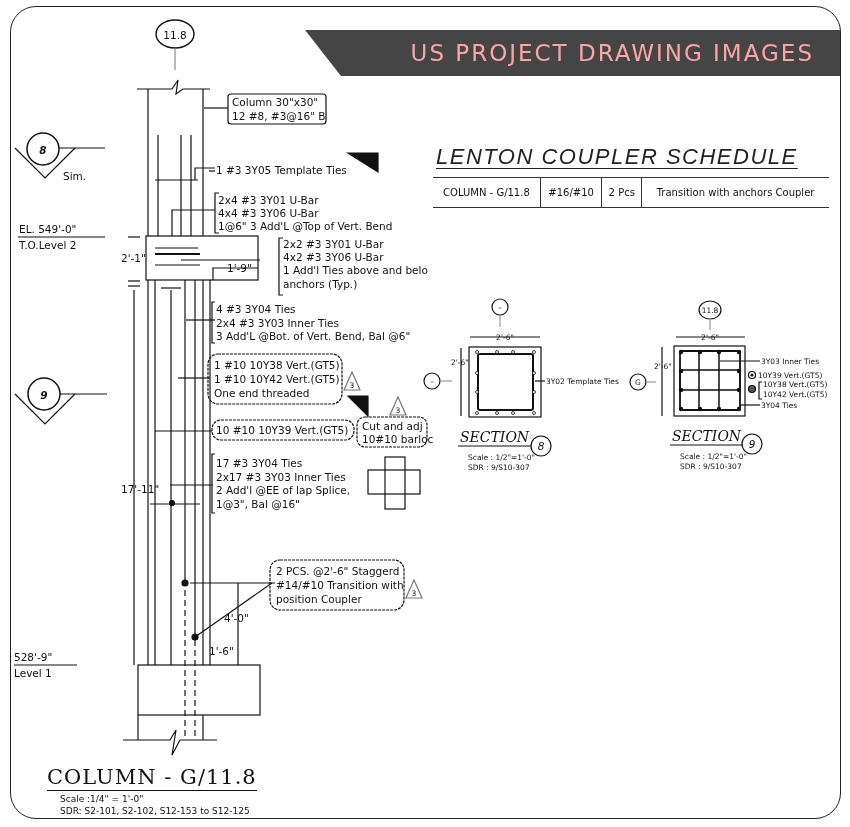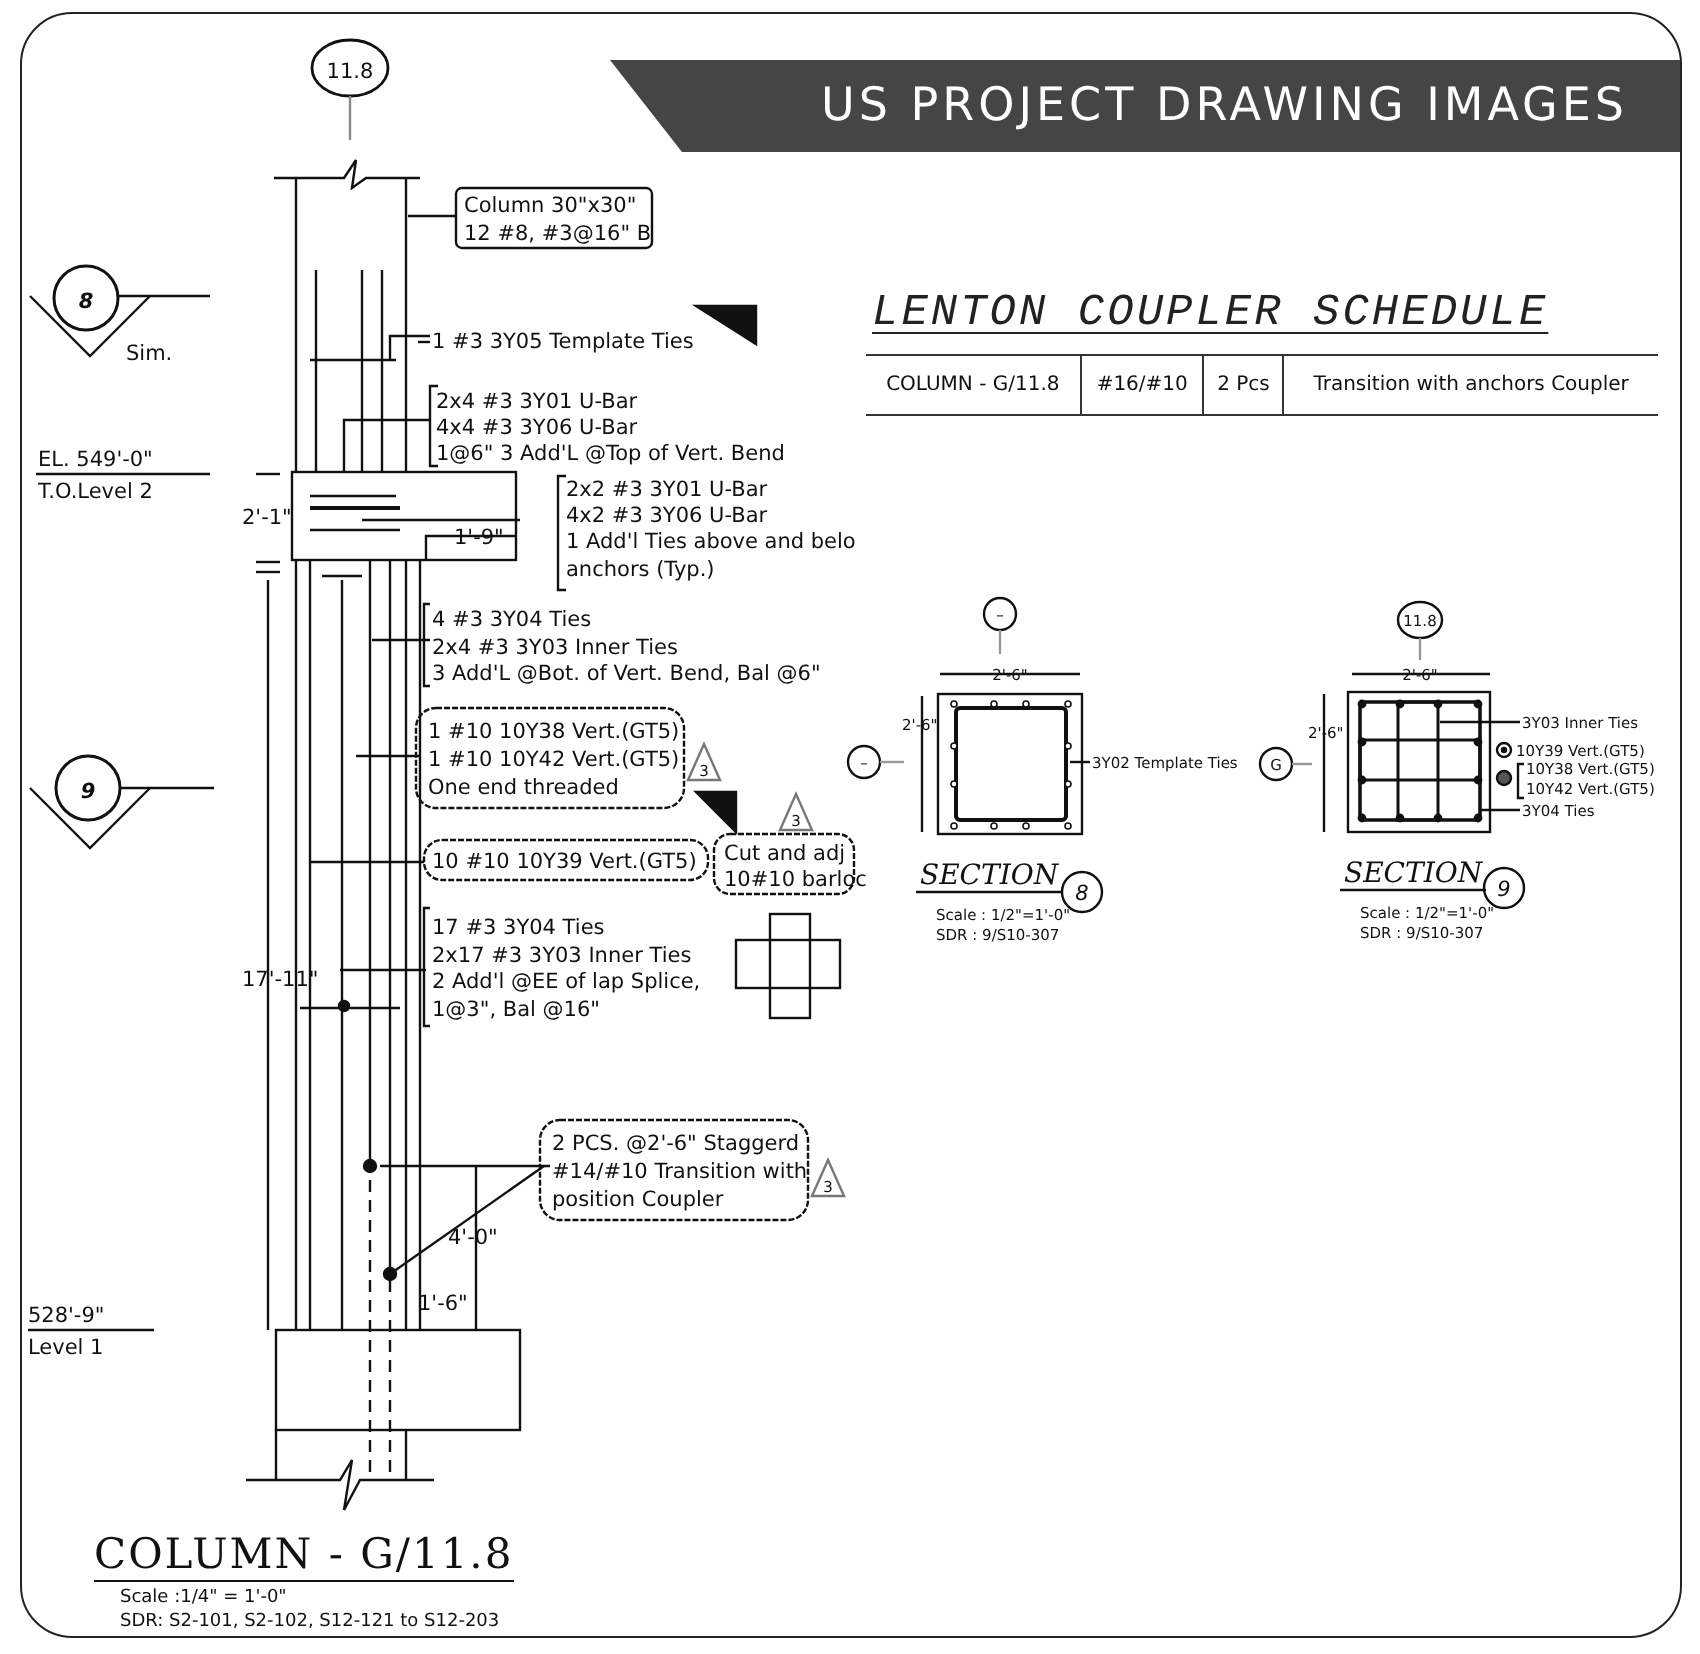--- a/index.html
+++ b/index.html
@@ -4,29 +4,29 @@
 <style>
   html, body { margin: 0; padding: 0; background: #ffffff; }
   body { width: 850px; height: 827px; position: relative; overflow: hidden; font-family: "DejaVu Sans", sans-serif; }
   .frame {
     position: absolute; left: 10px; top: 6px; width: 829px; height: 811px;
     border: 1.5px solid #222; border-radius: 26px; background: #fff; overflow: hidden;
   }
   .banner {
     position: absolute; left: 305px; top: 30px; width: 535px; height: 46px;
     background: #454545; clip-path: polygon(0 0, 100% 0, 100% 100%, 36px 100%);
-    color: #ffffff; font-family: "DejaVu Sans", sans-serif; font-size: 23px; letter-spacing: 2px;
+    color: #fca5a5; font-family: "DejaVu Sans", sans-serif; font-size: 23px; letter-spacing: 2px;
     display: flex; align-items: center; justify-content: flex-end; padding-right: 26px; box-sizing: border-box;
   }
   svg.drawing { position: absolute; left: 0; top: 0; }
   .hand { font-family: "DejaVu Sans", sans-serif; font-size: 10.5px; fill: #111; }
   .hand-sm { font-family: "DejaVu Sans", sans-serif; font-size: 7.5px; fill: #111; }
   .serif-title { font-family: "DejaVu Serif", serif; fill: #111; }
   .schedule-title {
-    position: absolute; left: 436px; top: 144px; font-family: Liberation Mono, monospace; font-style: italic;
+    position: absolute; left: 436px; top: 144px; font-family: Liberation Sans, sans-serif; font-style: italic;
     font-size: 22px; letter-spacing: 1.5px; color: #222; text-decoration: underline; text-underline-offset: 4px;
     text-decoration-thickness: 1px;
   }
   table.schedule {
     position: absolute; left: 433px; top: 177px; width: 396px; border-collapse: collapse;
     font-family: "DejaVu Sans", sans-serif; font-size: 10px; color: #111;
   }
   table.schedule td { border-top: 1px solid #333; border-bottom: 1px solid #333; height: 29px; text-align: center; padding: 0 4px; }
   table.schedule td + td { border-left: 1.5px solid #333; }
   table.schedule tr td:last-child { border-right: 1px solid #333; }
@@ -282,13 +282,13 @@
     <td>COLUMN - G/11.8</td>
     <td>#16/#10</td>
     <td>2 Pcs</td>
     <td>Transition with anchors Coupler</td>
   </tr>
 </tbody>
   </table>
 
 <div class="col-title">COLUMN  -  G/11.8</div>
 <div class="col-scale">Scale :1/4" = 1'-0"</div>
-<div class="col-sdr">SDR: S2-101, S2-102, S12-121 to S12-203</div>
+<div class="col-sdr">SDR: S2-101, S2-102, S12-153 to S12-125</div>
 
 </body></html>

